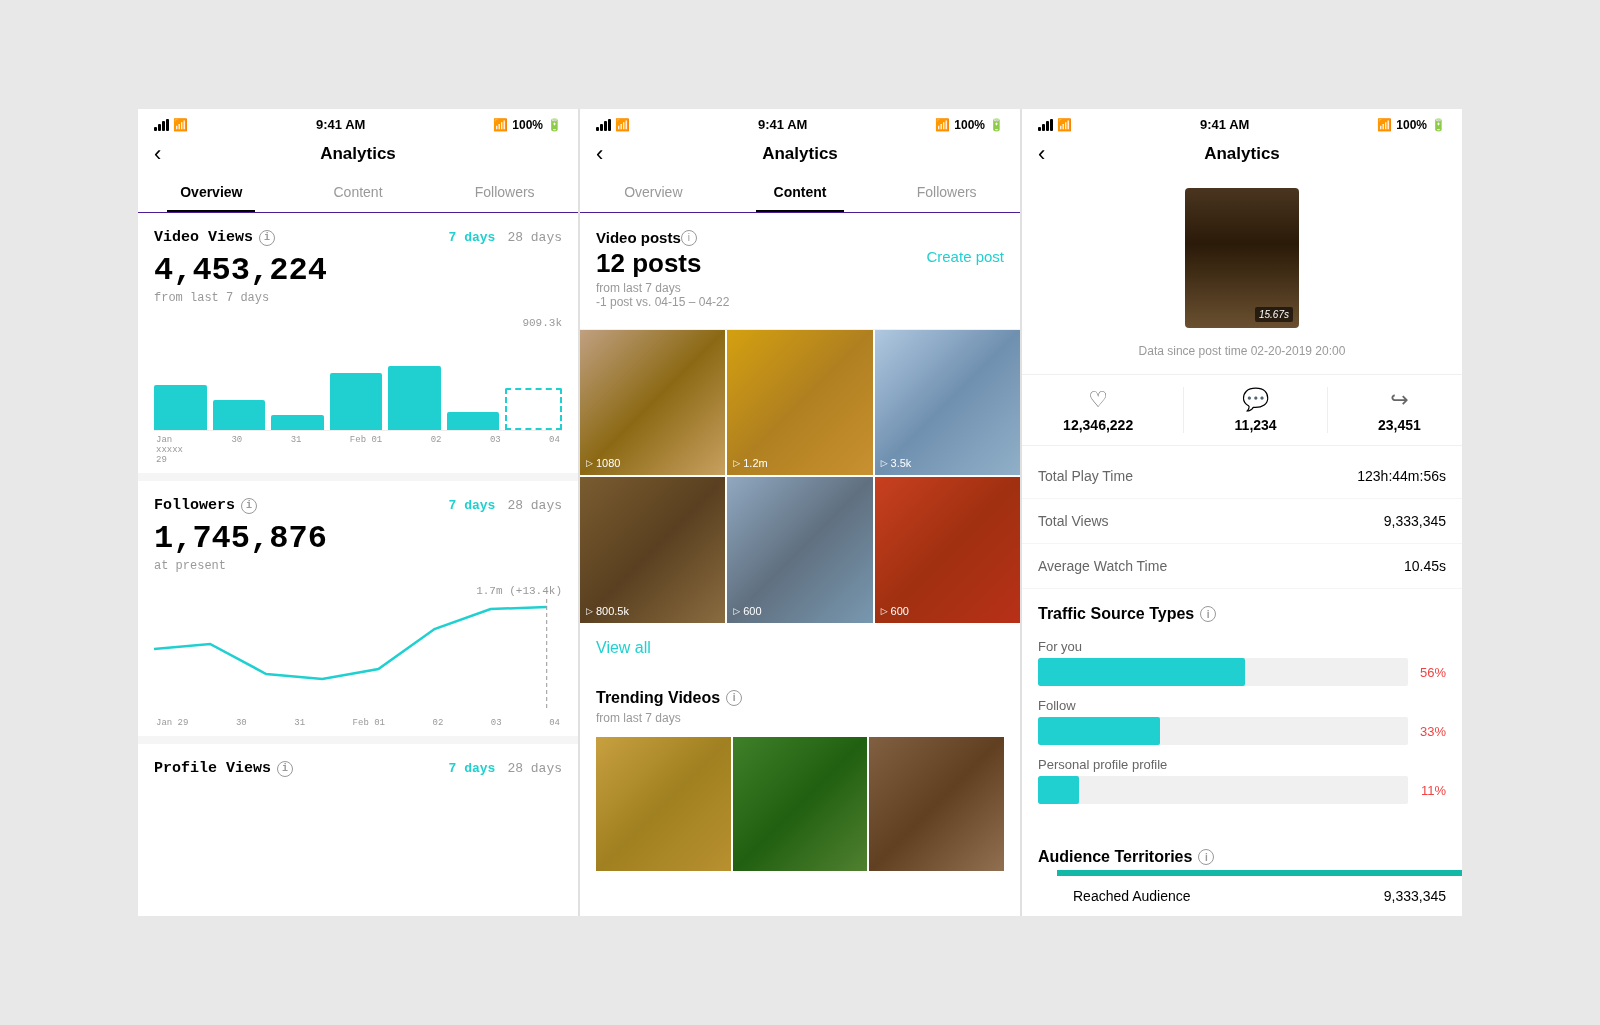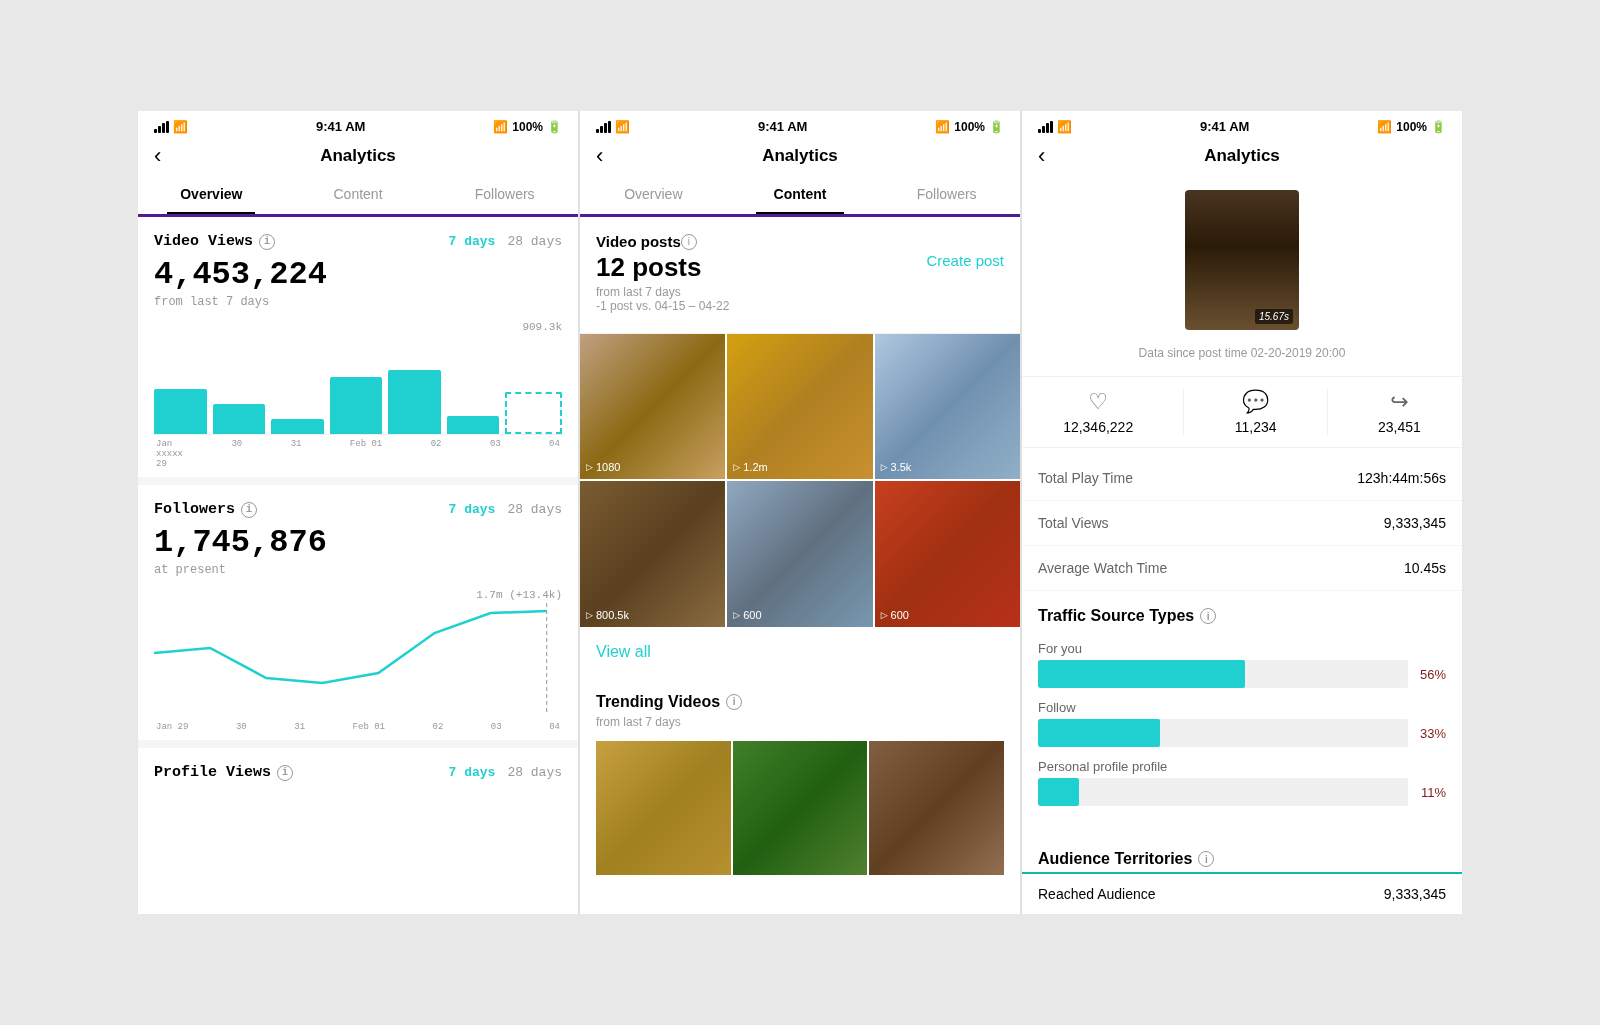--- a/index.html
+++ b/index.html
@@ -74,21 +74,21 @@
       color: #000;
       cursor: pointer;
       font-weight: 300;
     }
     .nav-title {
       font-size: 17px;
       font-weight: 700;
     }
     .tabs {
       display: flex;
-      border-bottom: 3px solid #4c1d95;
+      border-bottom: 1px solid #4c1d95;
       background: #fff;
     }
     .tab {
       flex: 1;
       text-align: center;
       padding: 12px 0;
       font-size: 14px;
       color: #999;
       cursor: pointer;
       position: relative;
@@ -332,21 +332,21 @@
       flex-direction: column;
       align-items: center;
       gap: 4px;
     }
     .stat-icon {
       font-size: 22px;
       color: #666;
     }
     .stat-value {
       font-size: 14px;
-      font-weight: 400;
+      font-weight: 700;
     }
     .stat-divider {
       width: 1px;
       background: #eee;
     }
     .detail-row {
       display: flex;
       justify-content: space-between;
       padding: 14px 16px;
       border-bottom: 1px solid #f5f5f5;
@@ -390,38 +390,39 @@
       border-radius: 2px;
       overflow: hidden;
     }
     .traffic-bar-fill {
       height: 100%;
       background: #20d0d0;
       border-radius: 2px;
     }
     .traffic-pct {
       font-size: 13px;
-      color: #7f1d1d;
+      color: #ef4444;
       min-width: 30px;
       text-align: right;
     }
     .section-title-row {
       display: flex;
       align-items: center;
       gap: 6px;
       padding: 16px 16px 4px;
       font-size: 16px;
       font-weight: 700;
     }
     .audience-row {
       display: flex;
       justify-content: space-between;
       padding: 12px 16px;
       font-size: 14px;
-      border-top: 2px solid #14b8a6;
+      border-top: 6px solid #14b8a6;
+      margin-left: 35px;
     }
     
     .thumb-city { background: linear-gradient(135deg, #c0a080 0%, #8b6914 50%, #c8a060 100%); }
     .thumb-food { background: linear-gradient(135deg, #d4a010 0%, #b08020 50%, #c89030 100%); }
     .thumb-winter { background: linear-gradient(135deg, #b0c8e0 0%, #7090b0 50%, #90b0c8 100%); }
     .thumb-hall { background: linear-gradient(135deg, #7a5c30 0%, #5a4020 50%, #8a6c40 100%); }
     .thumb-venice { background: linear-gradient(135deg, #90a8c0 0%, #607080 50%, #7898b0 100%); }
     .thumb-cafe { background: linear-gradient(135deg, #c84020 0%, #a03010 50%, #b83018 100%); }
     .thumb-food2 { background: linear-gradient(135deg, #c8a040 0%, #a08020 50%, #b89030 100%); }
     .thumb-forest { background: linear-gradient(135deg, #40802a 0%, #206010 50%, #508030 100%); }

